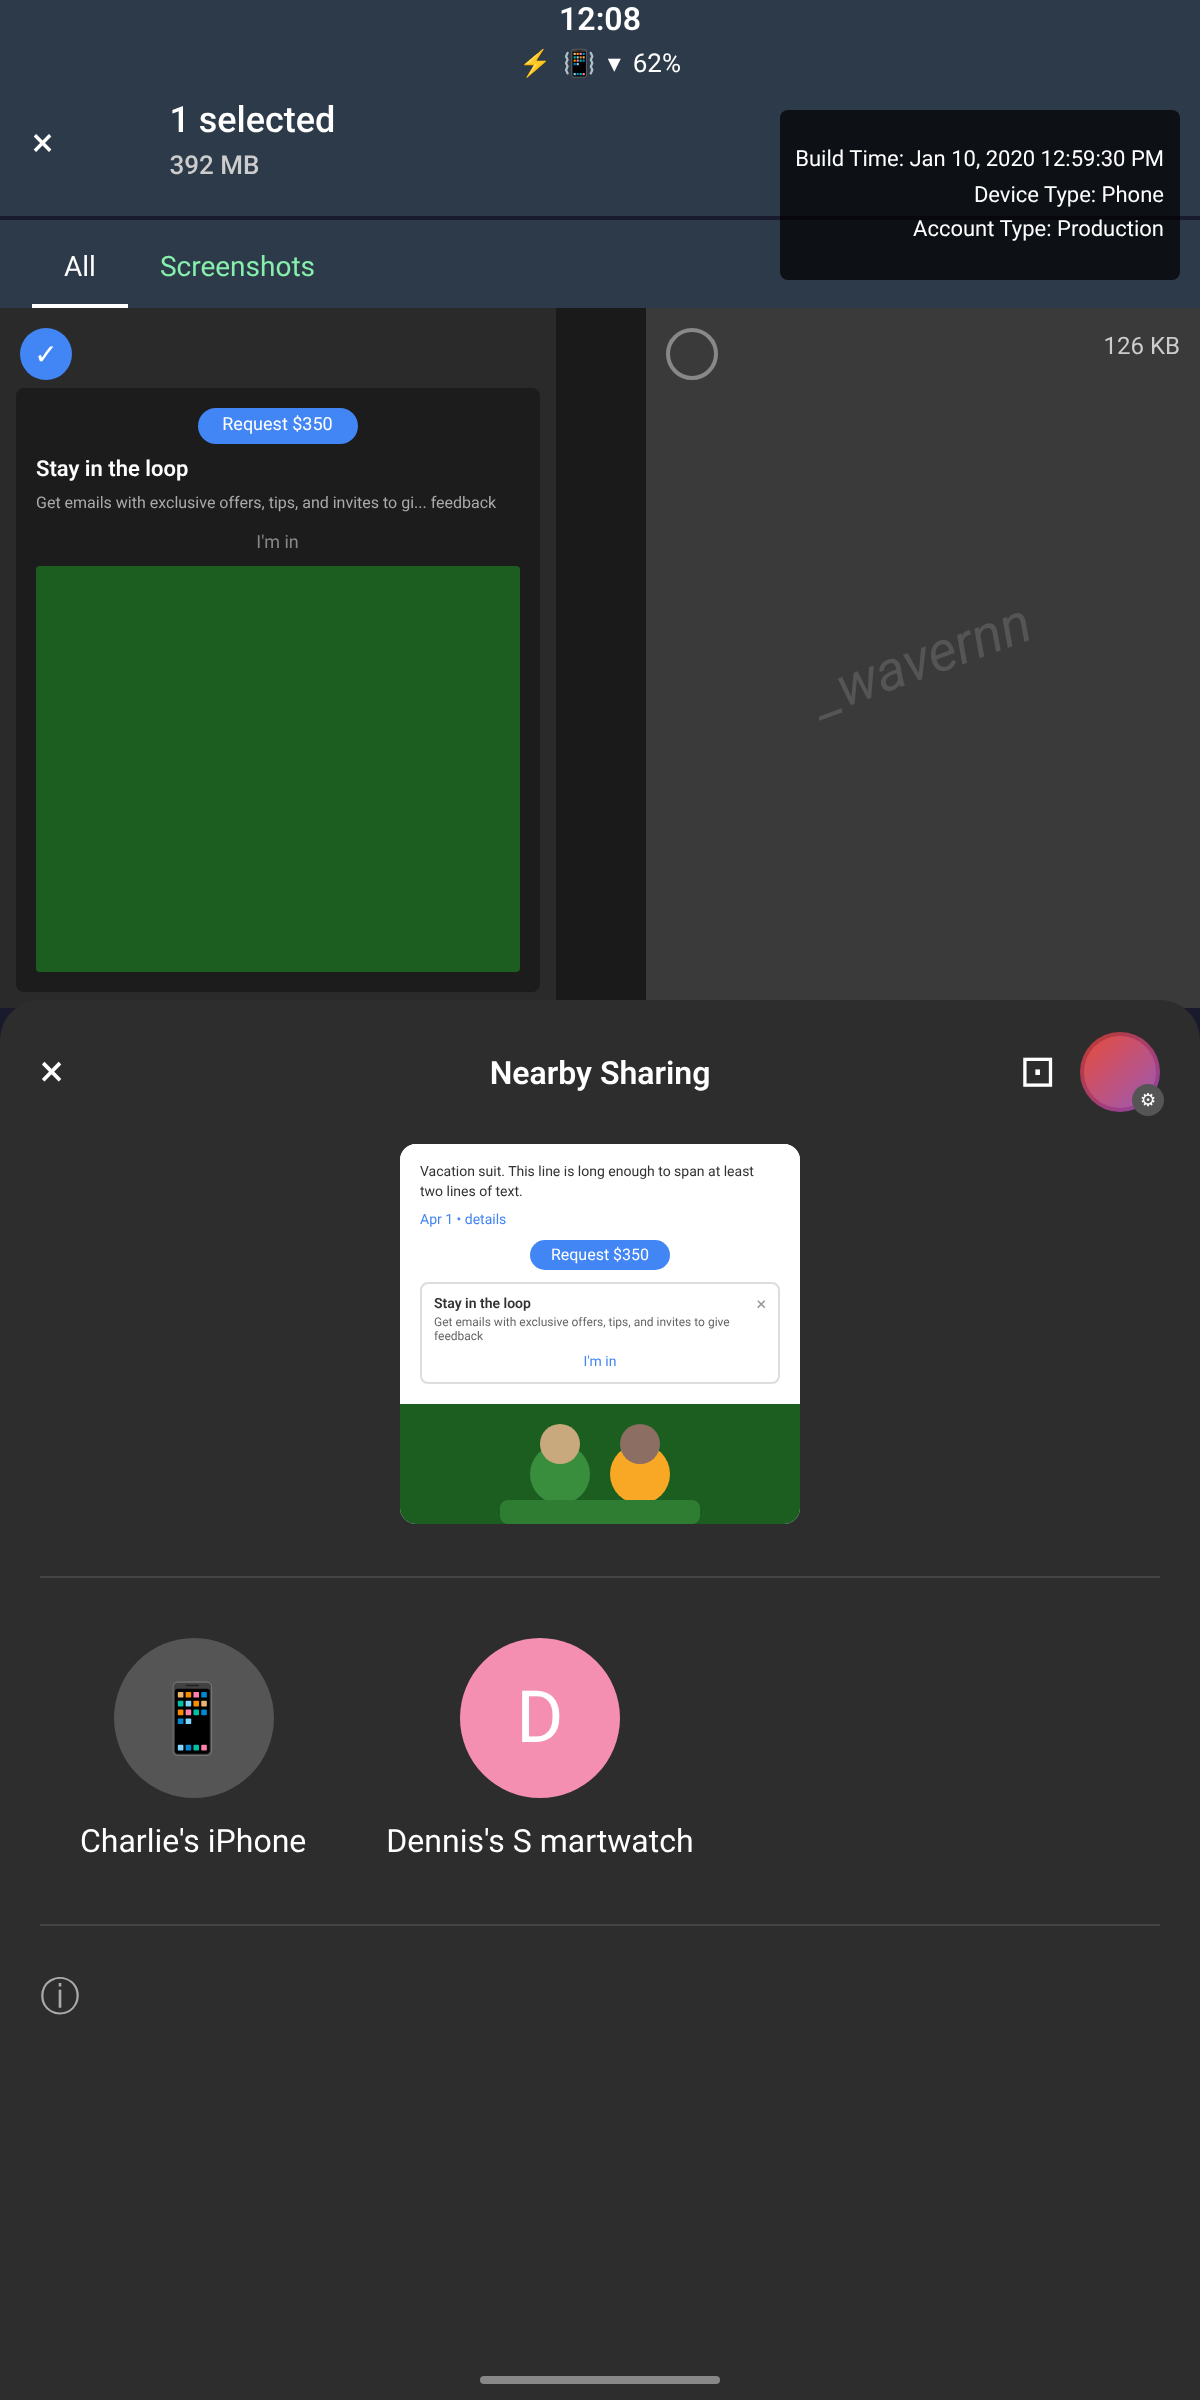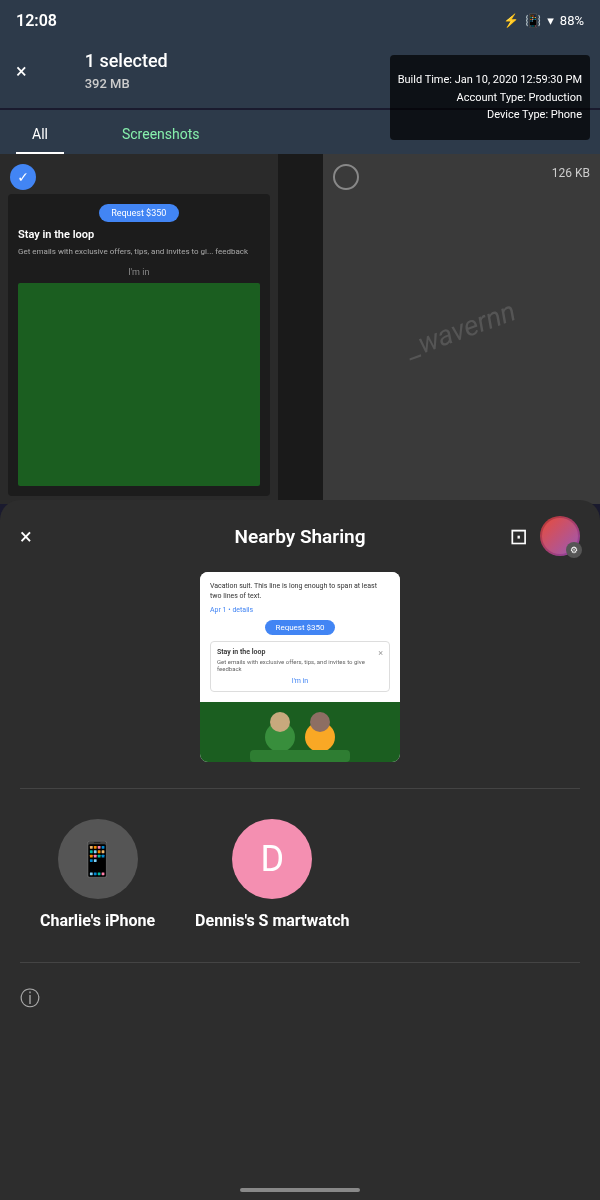--- a/index.html
+++ b/index.html
@@ -18,20 +18,21 @@
       top: 0;
       left: 0;
       right: 0;
       height: 40px;
       background: #2d3a4a;
       display: flex;
       align-items: center;
       justify-content: space-between;
       padding: 0 16px;
       z-index: 100;
+      flex-direction: column;
     }
     .status-time {
       color: white;
       font-size: 16px;
       font-weight: 600;
     }
     .status-icons {
       display: flex;
       align-items: center;
       gap: 6px;
@@ -74,21 +75,20 @@
       position: absolute;
       top: 110px;
       left: 0;
       right: 0;
       background: #2d3a4a;
       display: flex;
       padding: 0 16px;
       z-index: 98;
       height: 44px;
       align-items: flex-end;
-      gap: 42px;
     }
     .tab {
       color: #86efac;
       font-size: 14px;
       padding: 10px 16px;
       cursor: pointer;
       border-bottom: 2px solid transparent;
     }
     .tab.active {
       color: white;
@@ -233,21 +233,21 @@
     .sheet-close {
       color: white;
       font-size: 22px;
       cursor: pointer;
       z-index: 1;
     }
     .sheet-title {
       flex: 1;
       text-align: center;
       color: white;
-      font-size: 19px;
+      font-size: 16px;
       font-weight: 600;
       position: absolute;
       left: 50%;
       transform: translateX(-50%);
     }
     .sheet-icons {
       display: flex;
       align-items: center;
       gap: 12px;
       margin-left: auto;
@@ -404,21 +404,20 @@
       background: #f48fb1;
       color: white;
       font-size: 36px;
       font-weight: 400;
     }
     .device-name {
       color: white;
       font-size: 16px;
       text-align: center;
       line-height: 1.3;
-      font-weight: bold;
     }
 
     
     .info-footer {
       margin: 0 20px;
       padding: 20px 0;
       display: flex;
       gap: 14px;
       align-items: flex-start;
     }
@@ -468,38 +467,38 @@
   </style>
 </head>
 <body>
 
 <div class="status-bar">
   <span class="status-time">12:08</span>
   <div class="status-icons">
     <span>⚡</span>
     <span>📳</span>
     <span>▾</span>
-    <span>88%</span>
+    <span>62%</span>
   </div>
 </div>
 
 <div class="top-bar">
   <div class="top-bar-row1">
     <span class="close-x">×</span>
     <span class="selected-text">
       <span>1 selected</span>
       <br><span style="font-size:13px;color:#ccc">392 MB</span>
     </span>
   </div>
 </div>
 
 <div class="build-overlay">
   <div>Build Time: Jan 10, 2020 12:59:30 PM</div>
+  <div>Device Type: Phone</div>
   <div>Account Type: Production</div>
-  <div>Device Type: Phone</div>
 </div>
 
 <div class="tabs">
   <div class="tab active">All</div>
   <div class="tab">Screenshots</div>
 </div>
 
 <div class="gallery">
 
   <div class="gallery-item gallery-item-left">

